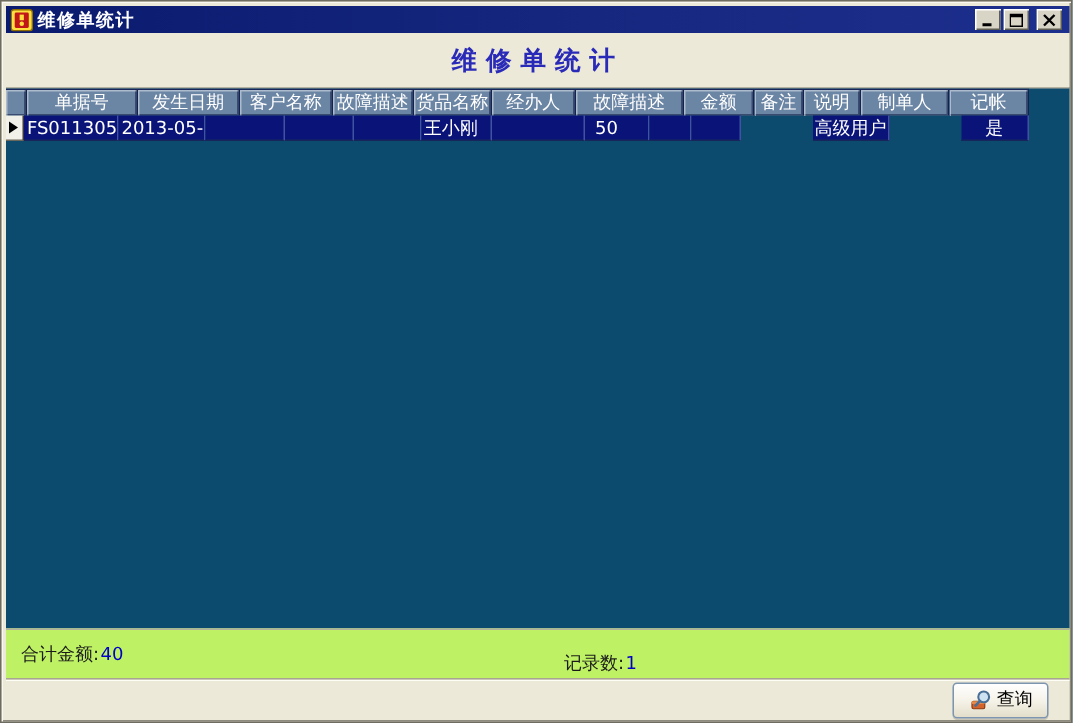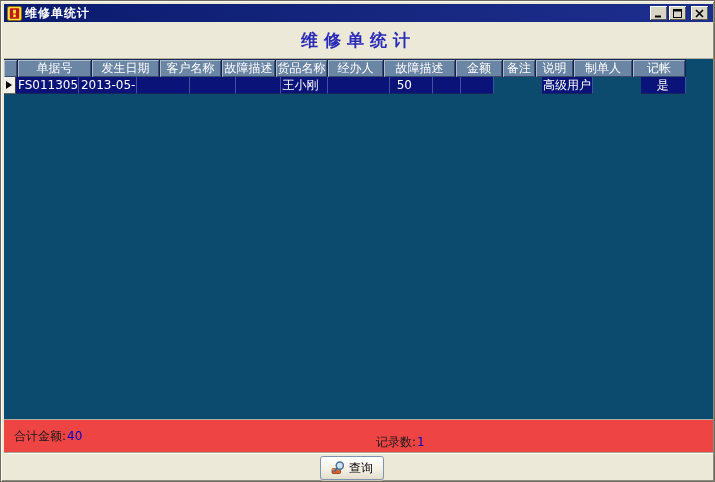--- a/index.html
+++ b/index.html
@@ -59,31 +59,31 @@
   }
   .tri { width:0; height:0; border-left:6px solid #000; border-top:4px solid transparent; border-bottom:4px solid transparent; }
   .cw0{width:74px}.cw1{width:68px}.cw2{width:62px}.cw3{width:54px}.cw4{width:52px}
   .cw5{width:56px}.cw6{width:72px}.cw7{width:47px}.cw8{width:33px}.cw9{width:38px}
   .cw10{width:59px}.cw11{width:53px}
   .al-r{ justify-content:flex-end; padding-right:20px; }
   .al-c{ justify-content:center;margin-left:48px; }
   
   .status-strip {
     position:absolute; left:3px; top:418px; width:709px; height:33px;
-    background:#ef4444; border-top:1px solid #b4b09e; box-sizing:border-box;
+    background:#bef264; border-top:1px solid #b4b09e; box-sizing:border-box;
   }
   .sum-left { position:absolute; left:10px; top:0; height:32px; display:flex; align-items:center; font-size:12px; color:#1a1a1a; }
   .sum-mid  { position:absolute; left:372px; top:0; height:44px; display:flex; align-items:center; font-size:12px; color:#1a1a1a; }
   .blue-val { color:#0000c8; margin-left:1px; }
   
   .btnbar {
     position:absolute; left:3px; top:451px; width:709px; height:28px;
     background:#ece9d8; border-top:1px solid #a9a593; box-sizing:border-box;
     box-shadow: inset 0 1px 0 #fffef6;
-    display:flex; align-items:center; justify-content:flex-end; gap:6px; padding-right:14px;flex-direction:column;
+    display:flex; align-items:center; justify-content:flex-end; gap:6px; padding-right:14px;
   }
   .xp-btn {
     height:24px; box-sizing:border-box;
     display:flex; align-items:center; justify-content:center; gap:3px;
     border:1px solid #7e95b0; border-radius:3px;
     background:linear-gradient(#ffffff,#f4f1e6 55%,#e3decb);
     box-shadow:0 1px 0 #c9c5b4;
     font-size:12px; color:#000; cursor:default;
   }
   .w-query{width:64px}.w-excel{width:60px}.w-exit{width:64px}

